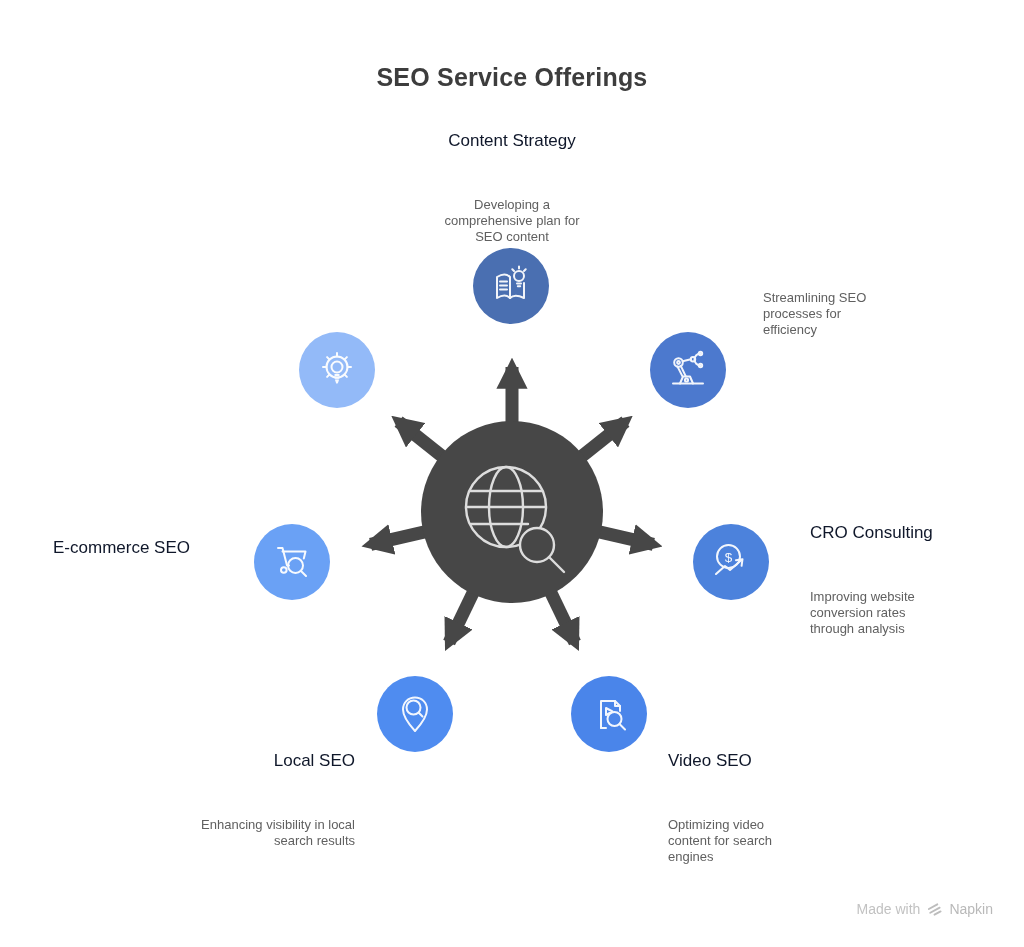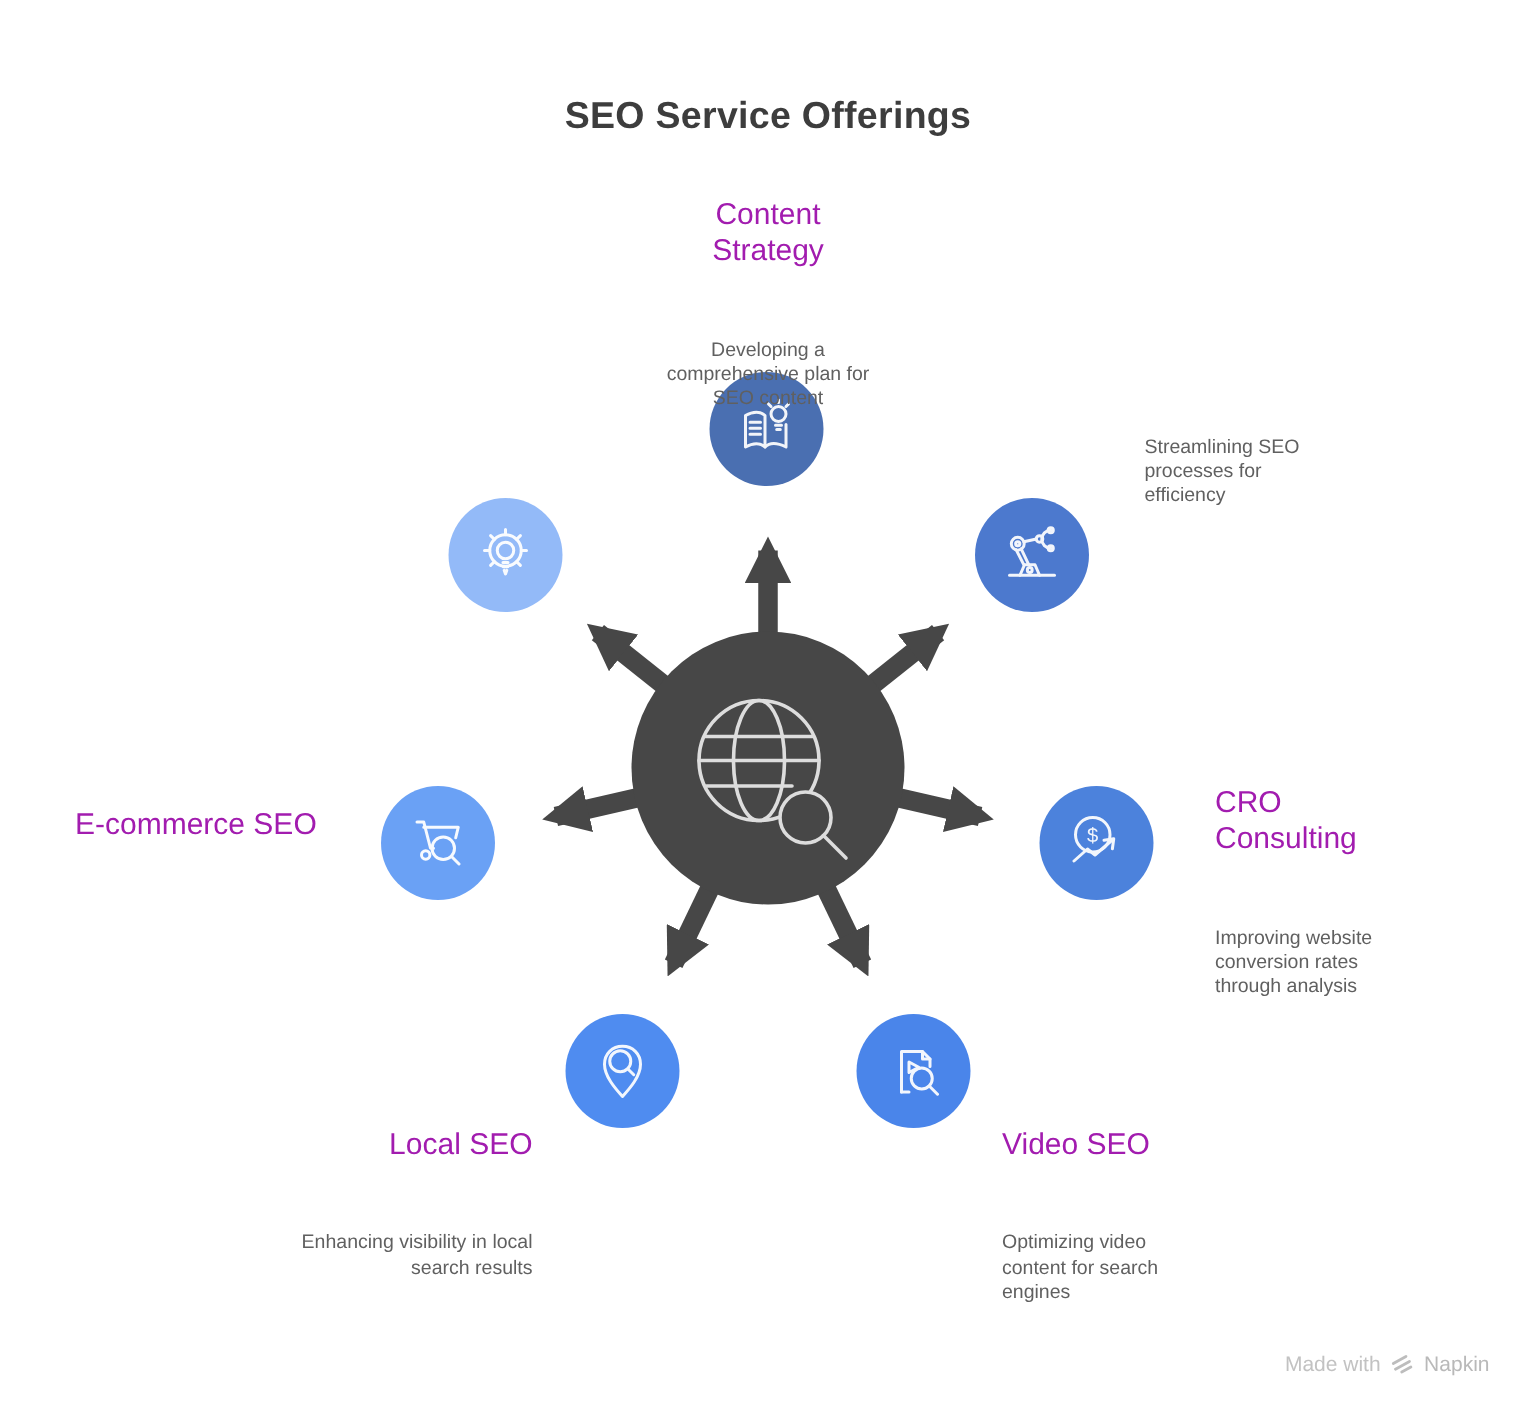--- a/index.html
+++ b/index.html
@@ -21,30 +21,30 @@
 
   .pos-content{left:473px;top:248px;}
   .pos-ai{left:299px;top:332px;}
   .pos-workflow{left:650px;top:332px;}
   .pos-ecommerce{left:254px;top:524px;}
   .pos-cro{left:693px;top:524px;}
   .pos-local{left:377px;top:676px;}
   .pos-video{left:571px;top:676px;}
 
   .node-text{position:absolute;}
-  .nl{font-size:20px;color:#a21caf;line-height:1.22;margin-bottom:11px;}
+  .nl{font-size:17px;color:#0f172a;line-height:1.22;margin-bottom:11px;}
   .nd{font-size:13px;color:#606060;line-height:1.24;margin-top:45px;}
 
   .txt-content{left:437px;top:131px;width:150px;text-align:center;}
   .txt-content .nl{margin-bottom:15px;}
   .txt-ai{right:763px;top:245px;width:150px;text-align:right;}
   .txt-workflow{left:763px;top:245px;width:120px;text-align:left;}
   .txt-cro{left:810px;top:523px;width:130px;text-align:left;}
   .txt-cro .nl{margin-bottom:14px;}
-  .txt-ecommerce{right:809px;top:538px;width:165px;}
+  .txt-ecommerce{right:834px;top:538px;width:165px;text-align:right;}
   .txt-ecommerce .nl{margin-bottom:7px;}
   .txt-video{left:668px;top:751px;width:125px;text-align:left;}
   .txt-local{right:669px;top:751px;width:155px;text-align:right;}
   .txt-local .nl{margin-bottom:8px;}
 
   .watermark{
     position:absolute;right:31px;top:901px;display:flex;align-items:flex-end;gap:7px;
     font-size:14px;color:#c2c2c2;
   }
   .watermark .brand{color:#b9b9b9;}

